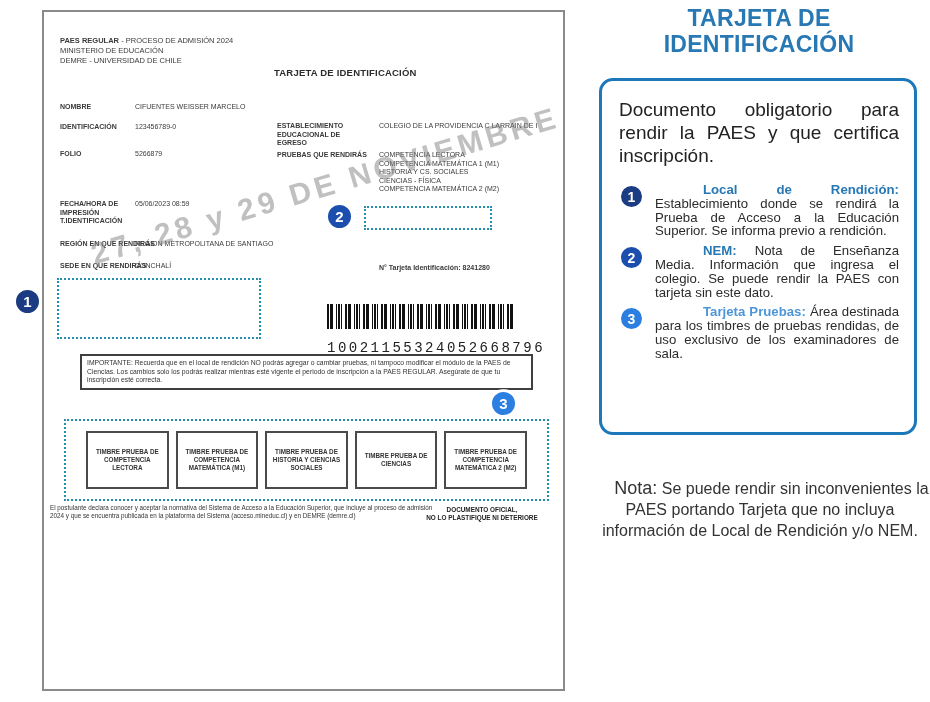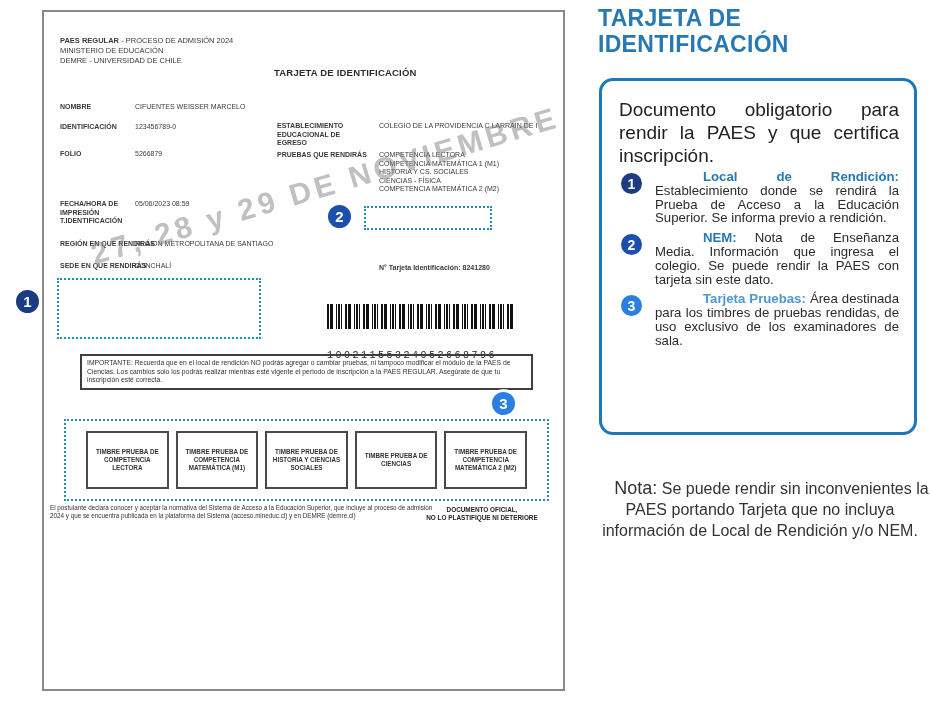--- a/index.html
+++ b/index.html
@@ -29,37 +29,37 @@
   .b1{left:-30px;top:276px;}
   .b2{left:282px;top:191px;}
   .b3{left:446px;top:378px;}
 
   .dotted{border:2px dotted var(--dotted);}
   .box1{left:13px;top:266px;width:204px;height:61px;}
   .box2{left:320px;top:194px;width:128px;height:24px;}
 
   .barcode{left:283px;top:292px;width:186px;height:25px;
     background:repeating-linear-gradient(90deg,#111 0 2px,#fff 2px 3px,#111 3px 6px,#fff 6px 9px,#111 9px 10px,#fff 10px 11px,#111 11px 13px,#fff 13px 14px,#111 14px 15px,#fff 15px 18px);}
-  .barcode-digits{left:283px;top:338px;width:186px;text-align:left;font-size:10px;letter-spacing:2.5px;color:#222;font-family:"Liberation Mono",monospace;}
+  .barcode-digits{left:283px;top:328px;width:186px;text-align:left;font-size:14px;letter-spacing:2.5px;color:#222;font-family:"Liberation Mono",monospace;}
 
   .importante{left:36px;top:342px;width:453px;border:2px solid #3f3f3f;padding:3px 5px;font-size:6.8px;line-height:8.6px;color:#333;}
 
   .timbres-outer{left:20px;top:407px;width:485px;height:82px;display:flex;align-items:center;padding:0 20px;gap:7px;}
   .timbre-box{flex:1;height:58px;border:2px solid #4a4a4a;background:#fff;display:flex;align-items:center;justify-content:center;
               text-align:center;font-size:6.3px;font-weight:bold;color:#333;line-height:7.8px;padding:2px 4px;}
 
   .footer-decl{left:6px;top:492px;width:385px;font-size:6.3px;line-height:8px;color:#333;}
   .footer-official{left:372px;top:494px;width:132px;text-align:center;font-size:6.4px;line-height:8.2px;font-weight:bold;color:#222;}
 
   
-  .panel-title{position:absolute;left:598px;top:5px;width:322px;color:var(--panel-blue);
+  .panel-title{position:absolute;left:598px;top:5px;width:322px;text-align:center;color:var(--panel-blue);
                font-size:23px;font-weight:bold;line-height:26px;letter-spacing:.3px;}
   .info-box{position:absolute;left:599px;top:78px;width:318px;height:357px;border:3px solid var(--box-border);border-radius:14px;
             padding:17px 15px 10px 17px;background:#fff;}
-  .intro{font-size:19px;line-height:23px;color:#222;text-align:justify;margin-bottom:3px;}
+  .intro{font-size:19px;line-height:23px;color:#222;text-align:justify;margin-bottom:16px;}
   .item-row{display:flex;gap:11px;margin-bottom:6px;}
   .item-badge{width:25px;height:25px;font-size:14px;flex:0 0 25px;margin-top:1px;}
   .item-text{font-size:13.2px;line-height:13.8px;color:#2b2b2b;text-align:justify;width:246px;}
   .item-label{font-weight:bold;padding-left:48px;}
 
   .nota{position:absolute;left:586px;top:478px;width:348px;text-align:center;font-size:16px;line-height:21px;color:#333;}
   .nota-b{font-size:18px;margin-left:23px;}
 </style>
 </head>
 <body>

